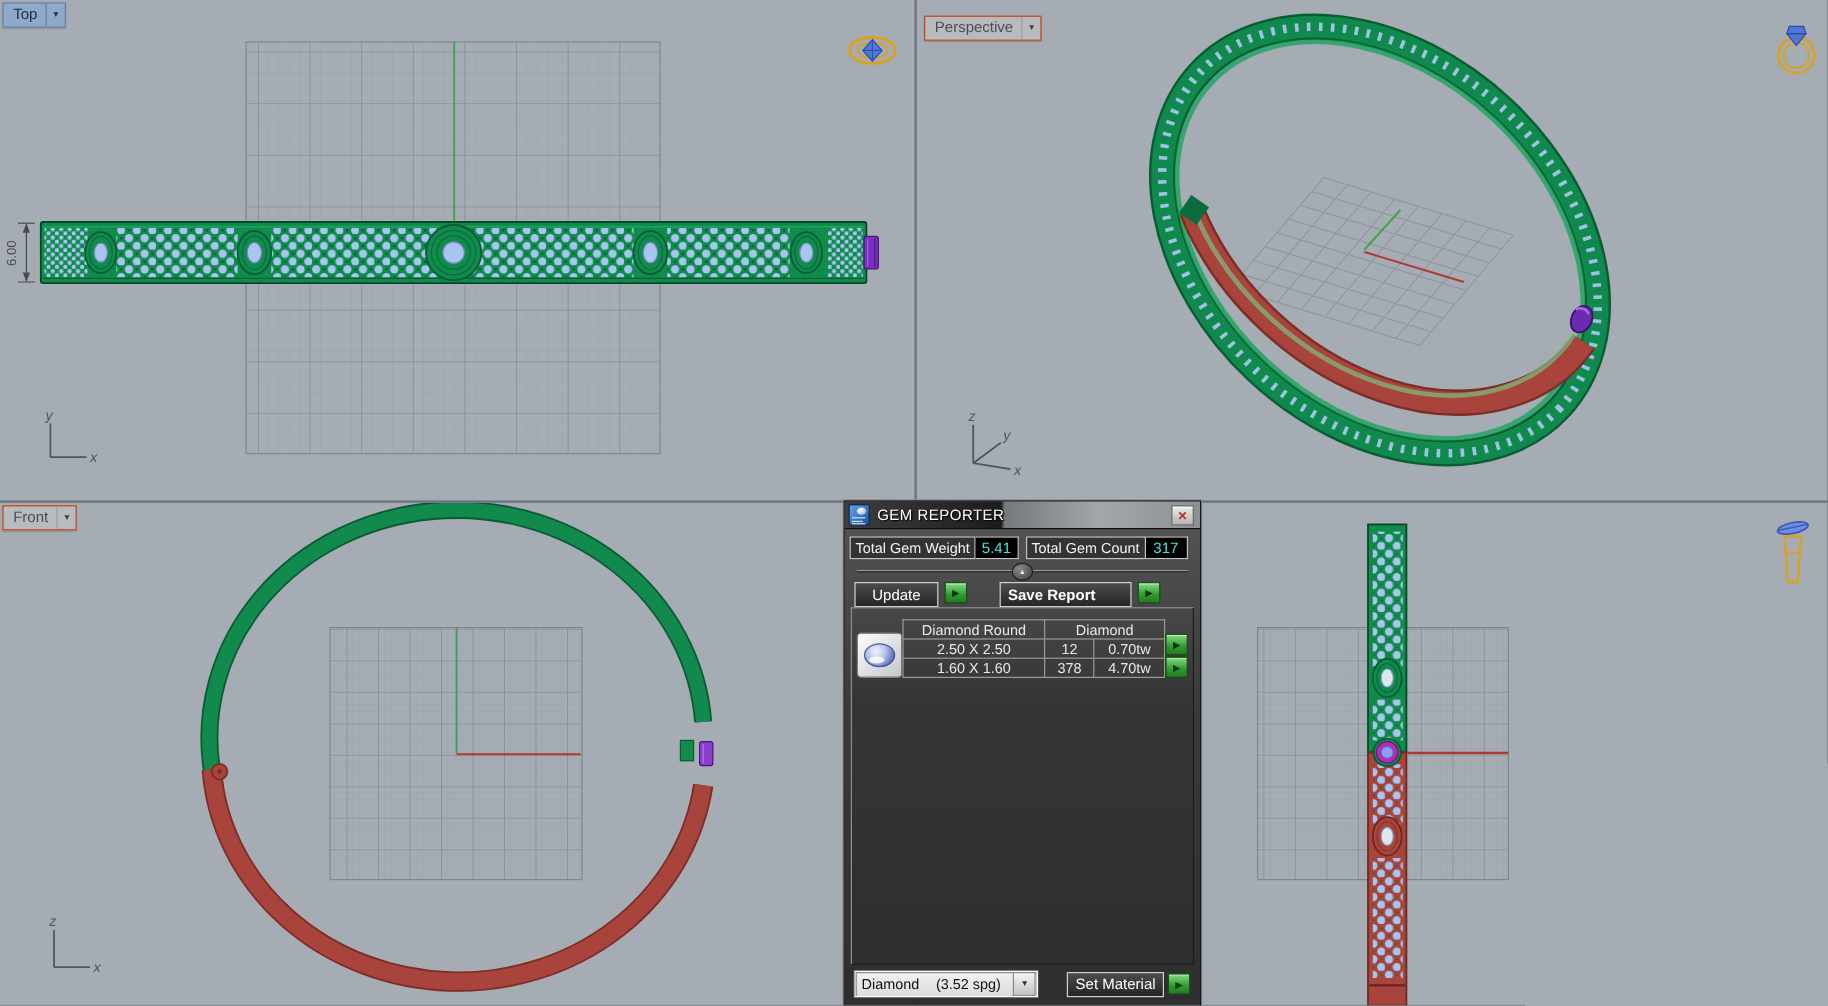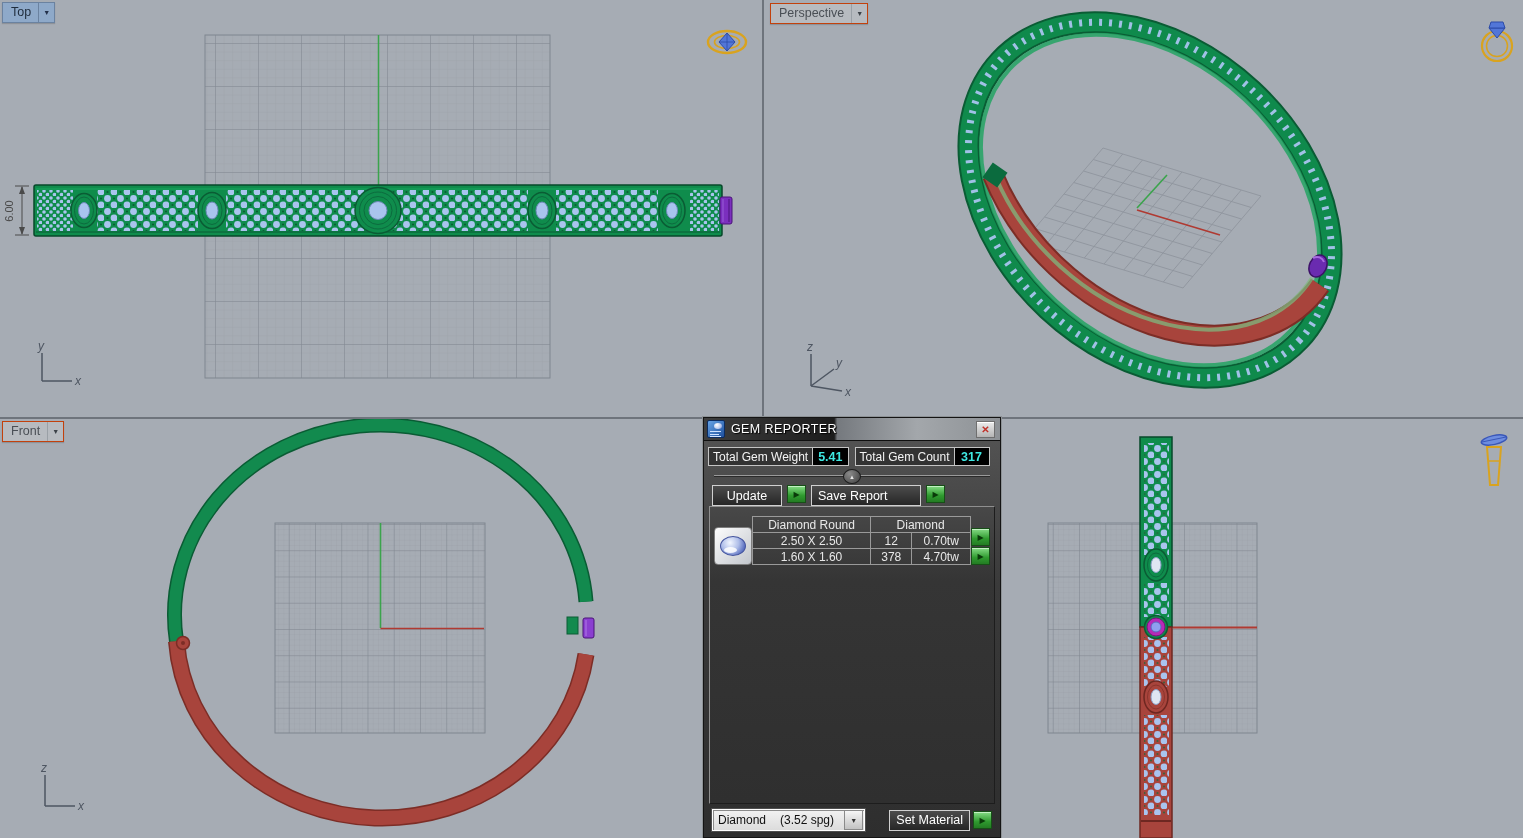--- a/index.html
+++ b/index.html
@@ -54,21 +54,21 @@
     position:absolute;right:5px;top:3px;width:17px;height:15px;
     background:linear-gradient(#ececec,#b4b4b4);border:1px solid #6f6f6f;
     color:#c03028;font-size:10px;font-weight:bold;display:flex;align-items:center;justify-content:center;
     box-shadow:inset 0 1px 0 #fff;
   }
   .stats{display:flex;gap:6px;padding:6px 4px 2px;}
   .stat{display:flex;}
   .stat-label{background:#333;border:1px solid #c4c4c4;color:#f4f4f4;font-size:12px;
     padding:1.5px 4px;white-space:nowrap;}
   .stat-value{background:#000;border:1px solid #c4c4c4;border-left:0;color:#3fe8e2;
-    font-size:12.5px;padding:1.5px 5px;min-width:24px;text-align:center;font-weight:bold;}
+    font-size:12.5px;padding:1.5px 5px;min-width:24px;text-align:center;}
   .divider{position:relative;height:13px;margin:1px 10px 0;}
   .divider::before{content:"";position:absolute;left:0;right:0;top:6px;border-top:1px solid #9a9a9a;
     border-bottom:1px solid #2a2a2a;}
   .collapse-knob{
     position:absolute;left:50%;top:0;transform:translateX(-50%);
     width:16px;height:13px;border-radius:50%;border:1px solid #1c1c1c;
     background:radial-gradient(circle at 35% 30%,#8a8a8a,#3e3e3e);
     color:#e8e8e8;font-size:6px;display:flex;align-items:center;justify-content:center;
   }
   .btnrow{display:flex;align-items:flex-start;padding:3px 8px 0;gap:5px;}
@@ -76,21 +76,21 @@
     background:linear-gradient(#4c4c4c,#262626);border:1px solid #d0d0d0;color:#fff;
     font-size:12.5px;padding:1px 6px;height:17px;box-sizing:content-box;white-space:nowrap;
   }
   .arrow-btn{
     width:17px;height:16px;flex:0 0 auto;
     background:linear-gradient(#86dc86,#2f9a2f 60%,#237c23);border:1px solid #174f17;
     color:#0a3a0a;font-size:8px;display:flex;align-items:center;justify-content:center;
     box-shadow:inset 0 1px 0 #c2f0c2;
   }
   .btn-update{width:56px;text-align:center;}
-  .btn-save{width:96px;text-align:left;}
+  .btn-save{width:96px;text-align:left;margin-left:22px;font-weight:bold;}
   .panel{
     position:absolute;left:5px;right:5px;top:88px;bottom:33px;
     background:linear-gradient(#484848,#353535 25%,#2f2f2f);
     border:1px solid #8f8f8f;border-bottom-color:#1d1d1d;border-right-color:#1d1d1d;
     padding:4px;box-sizing:border-box;
   }
   .tablezone{display:flex;align-items:flex-end;gap:0;}
   .gem-thumb{
     width:38px;height:38px;border:1px solid #7e7e7e;border-radius:4px;flex:0 0 auto;
     background:linear-gradient(135deg,#fdfdfd,#c2c6cc);position:relative;box-sizing:border-box;
@@ -251,21 +251,21 @@
       <text x="72" y="367">y</text>
       <text x="81" y="396">x</text>
     </g>
     <g>
       <circle cx="733" cy="46" r="15" fill="none" stroke="#d9a31f" stroke-width="2.2"></circle>
       <circle cx="733" cy="46" r="10.5" fill="none" stroke="#d9a31f" stroke-width="1.5"></circle>
       <polygon points="725,28 741,28 733,38" fill="#5276d8" stroke="#2c4ba8"></polygon>
       <polygon points="727,22 739,22 741,28 725,28" fill="#5276d8" stroke="#2c4ba8"></polygon>
     </g>
   </svg>
-  <div class="tab" style="left:6px;top:3px;justify-content:space-between;">
+  <div class="tab" style="left:6px;top:13px;justify-content:space-between;">
     <span class="tab-label">Perspective</span>
     <span class="tab-arrow">▼</span>
   </div>
 </div>
 
 <div class="vp" id="vp-front">
   <svg width="762" height="419">
     <defs>
       <pattern id="f-minor" width="5.25" height="5.25" patternUnits="userSpaceOnUse">
         <path d="M5.25 0H0V5.25" fill="none" stroke="#969ca4" stroke-width="0.8" opacity="0.55"></path>

